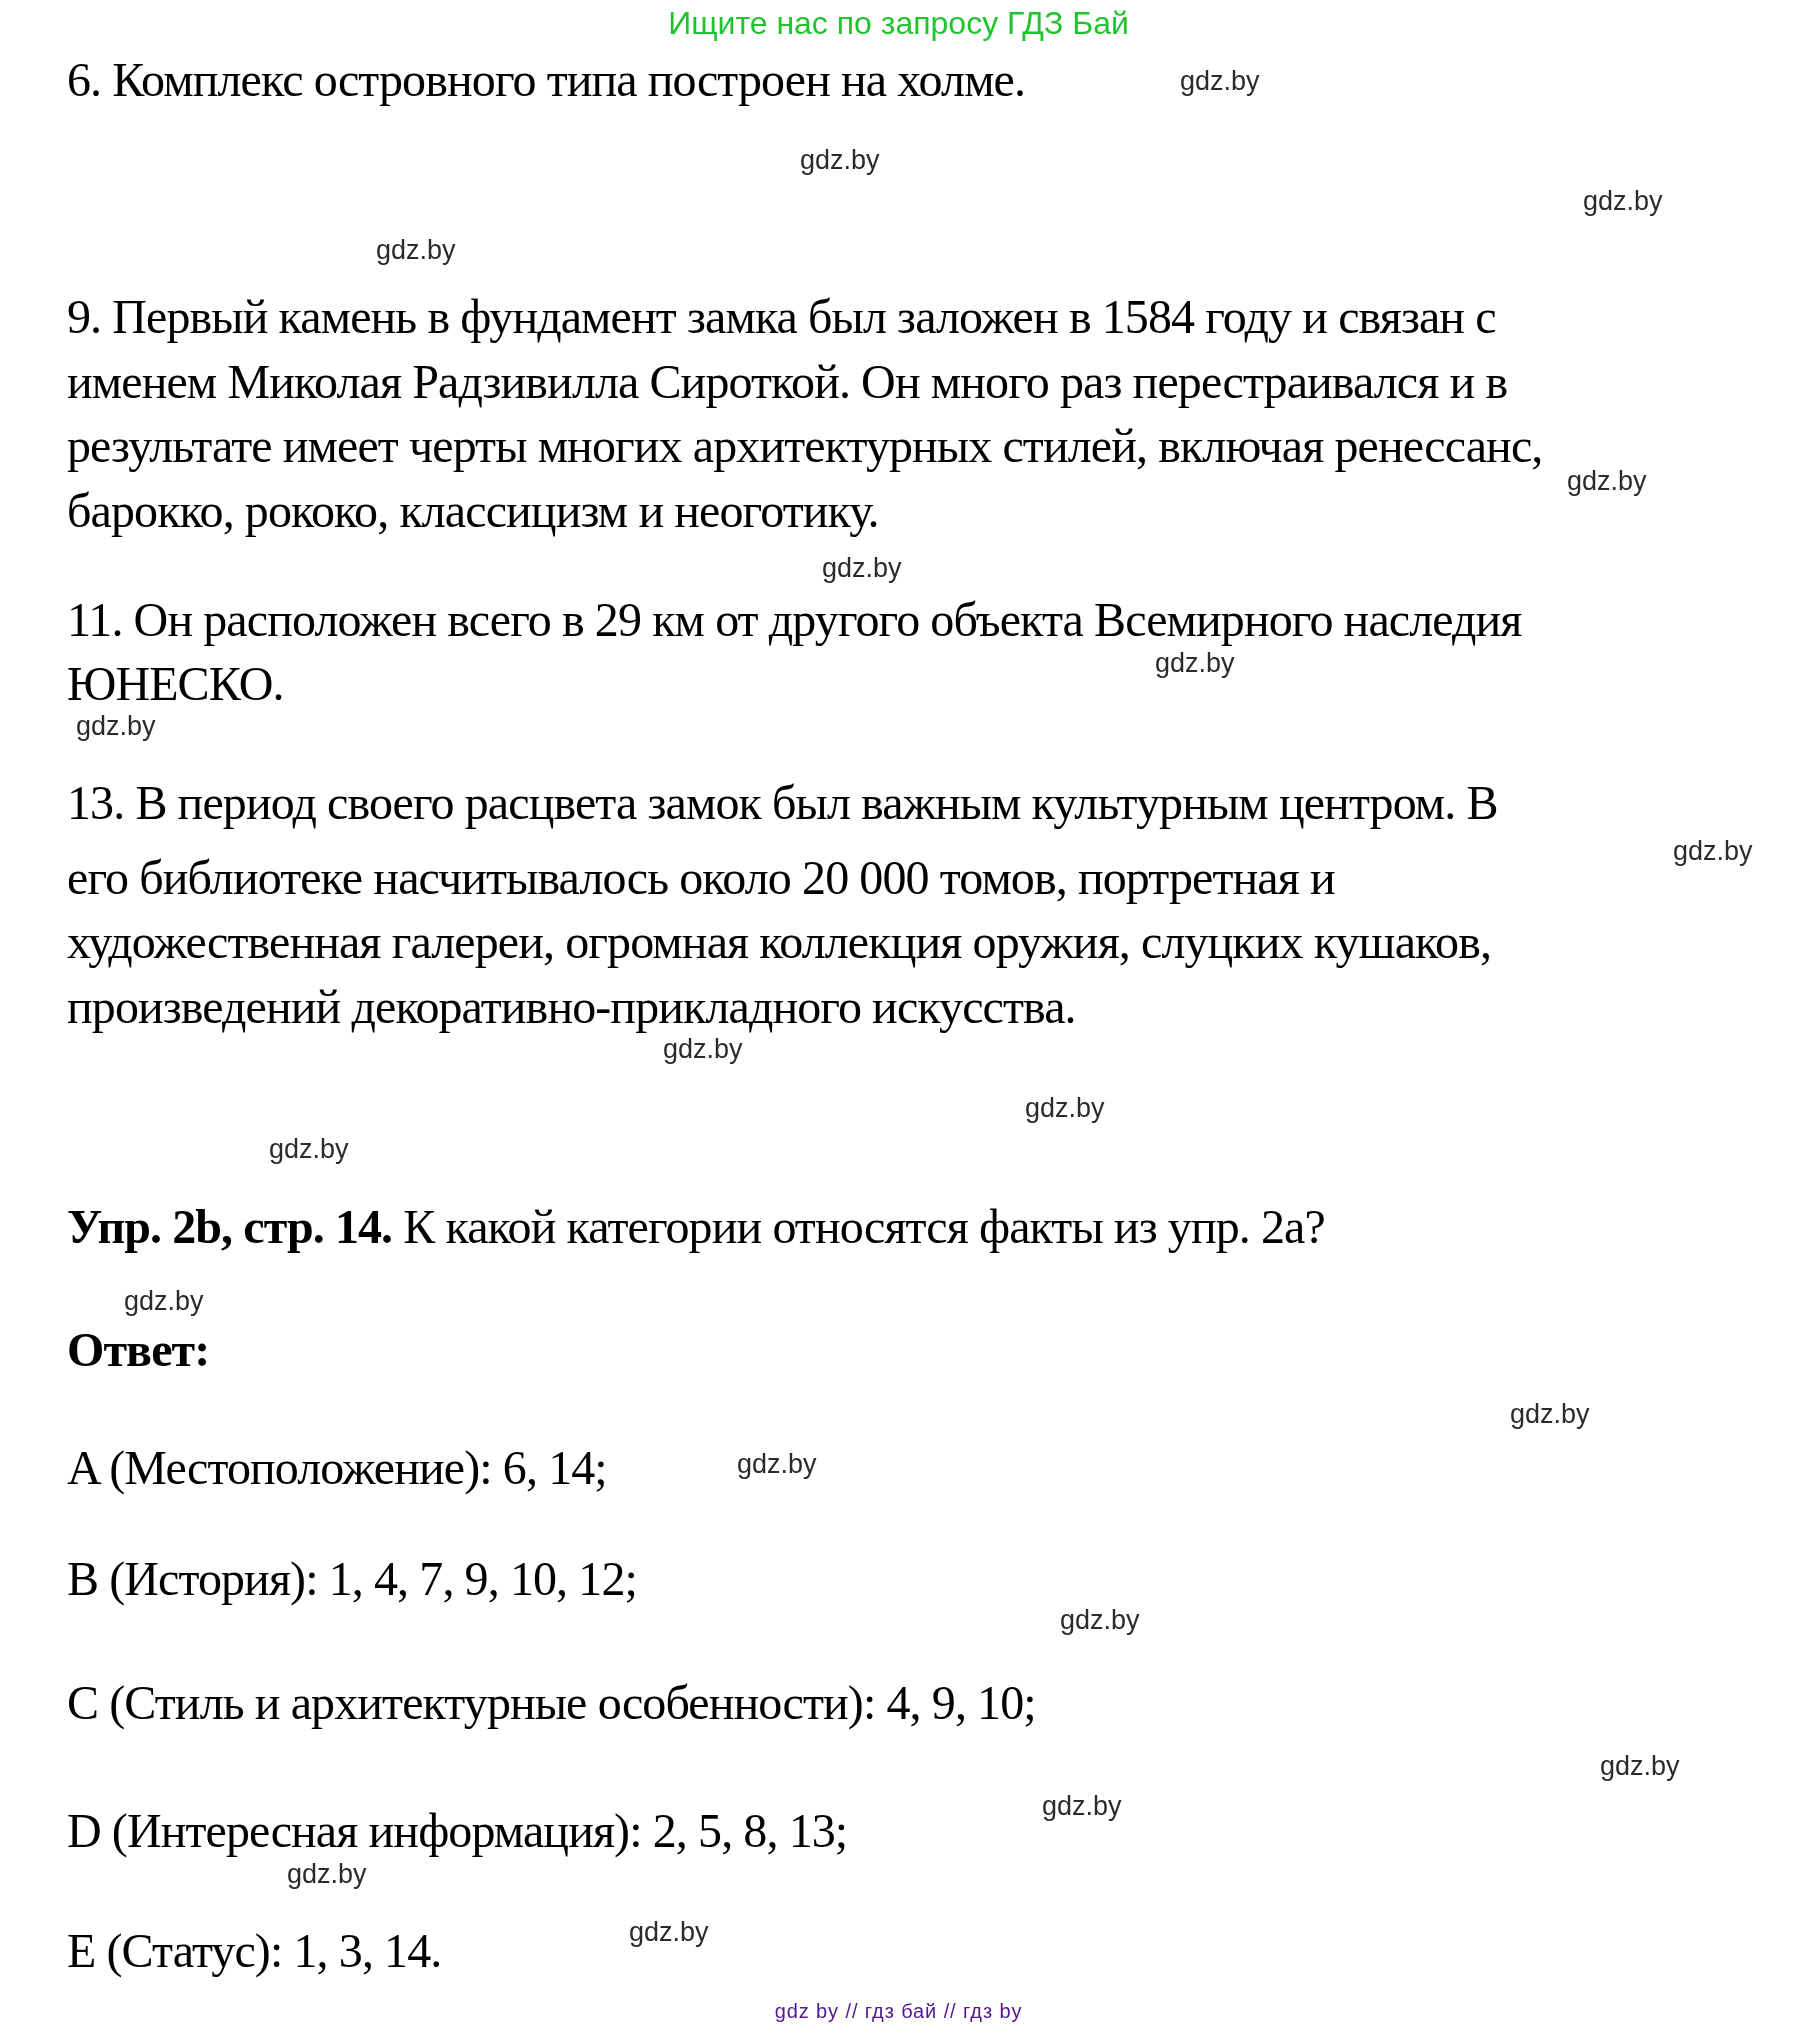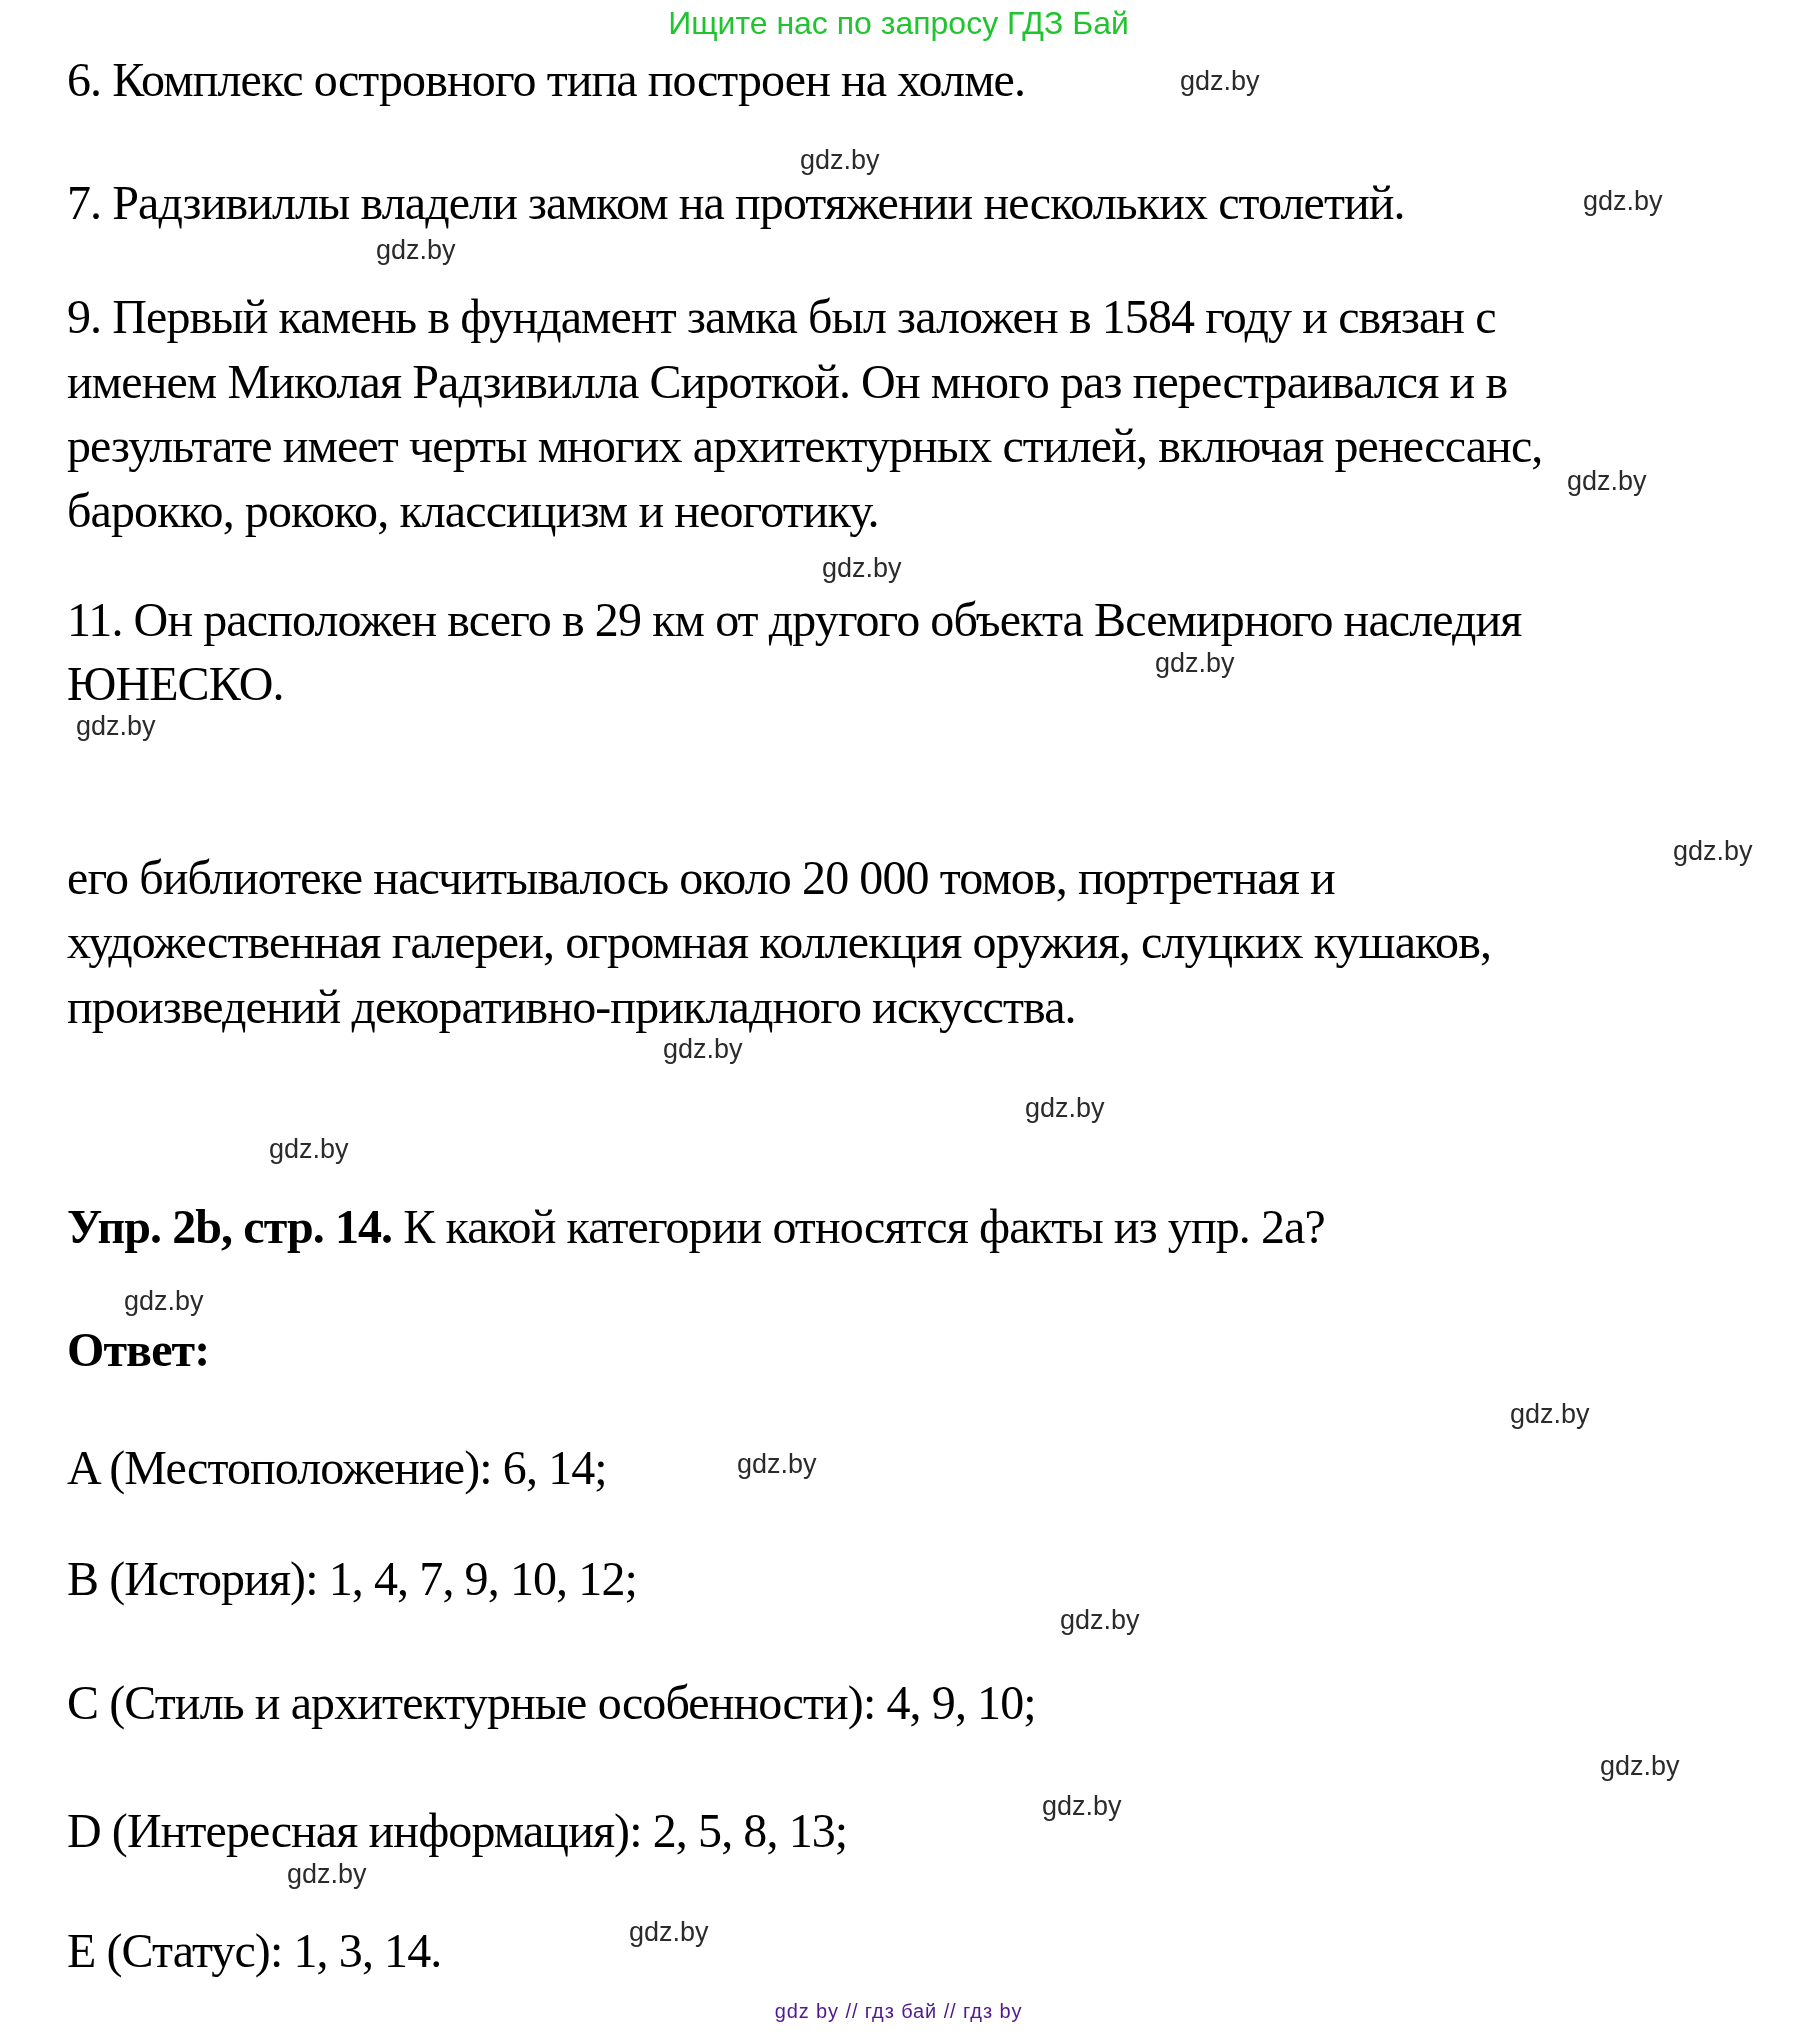--- a/index.html
+++ b/index.html
@@ -63,30 +63,30 @@
 </style>
 </head>
 <body>
 
 <div class="page">
 
   <div class="promo">Ищите нас по запросу ГДЗ Бай</div>
 
   <div class="t" style="left:39px; top:54px">6. Комплекс островного типа построен на холме.</div>
 
-  <div class="t" style="left:39px; top:177px">7. Радзивиллы владели замком на протяжении нескольких столетий.</div>
 
   <div class="t" style="left:39px; top:291px">9. Первый камень в фундамент замка был заложен в 1584 году и связан с</div>
   <div class="t" style="left:39px; top:356px">именем Миколая Радзивилла Сироткой. Он много раз перестраивался и в</div>
   <div class="t" style="left:39px; top:420px">результате имеет черты многих архитектурных стилей, включая ренессанс,</div>
   <div class="t" style="left:39px; top:485px">барокко, рококо, классицизм и неоготику.</div>
 
   <div class="t" style="left:39px; top:594px">11. Он расположен всего в 29 км от другого объекта Всемирного наследия</div>
   <div class="t" style="left:39px; top:658px">ЮНЕСКО.</div>
 
+  <div class="t" style="left:39px; top:777px">13. В период своего расцвета замок был важным культурным центром. В</div>
   <div class="t" style="left:39px; top:852px">его библиотеке насчитывалось около 20 000 томов, портретная и</div>
   <div class="t" style="left:39px; top:916px">художественная галереи, огромная коллекция оружия, слуцких кушаков,</div>
   <div class="t" style="left:39px; top:981px">произведений декоративно-прикладного искусства.</div>
 
   <div class="t" style="left:39px; top:1201px">
     <span class="b">Упр. 2b, стр. 14.</span><span> К какой категории относятся факты из упр. 2a?</span>
   </div>
 
   <div class="t b" style="left:39px; top:1324px">Ответ:</div>
 

